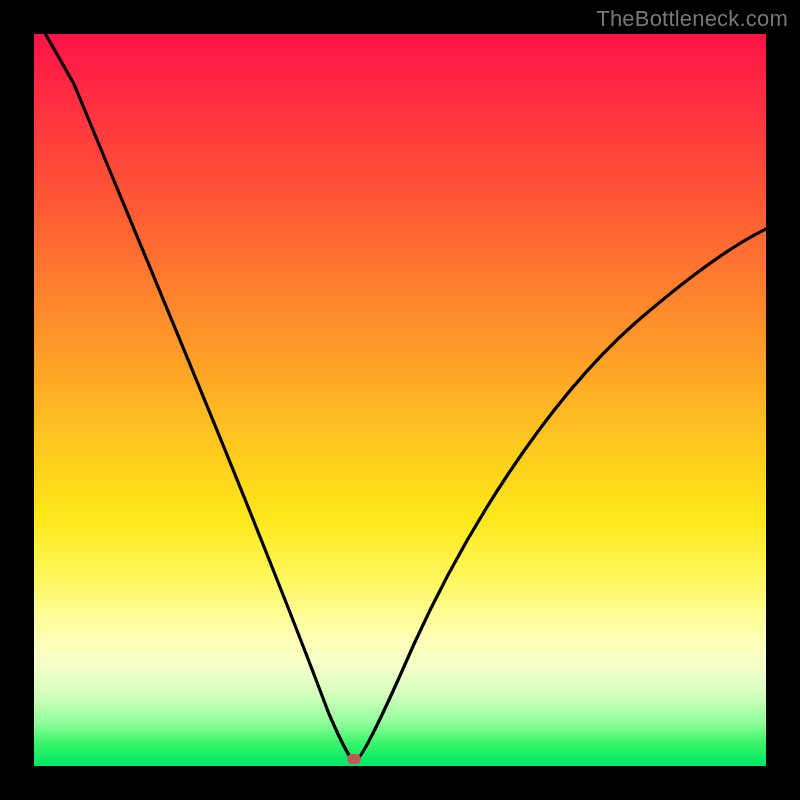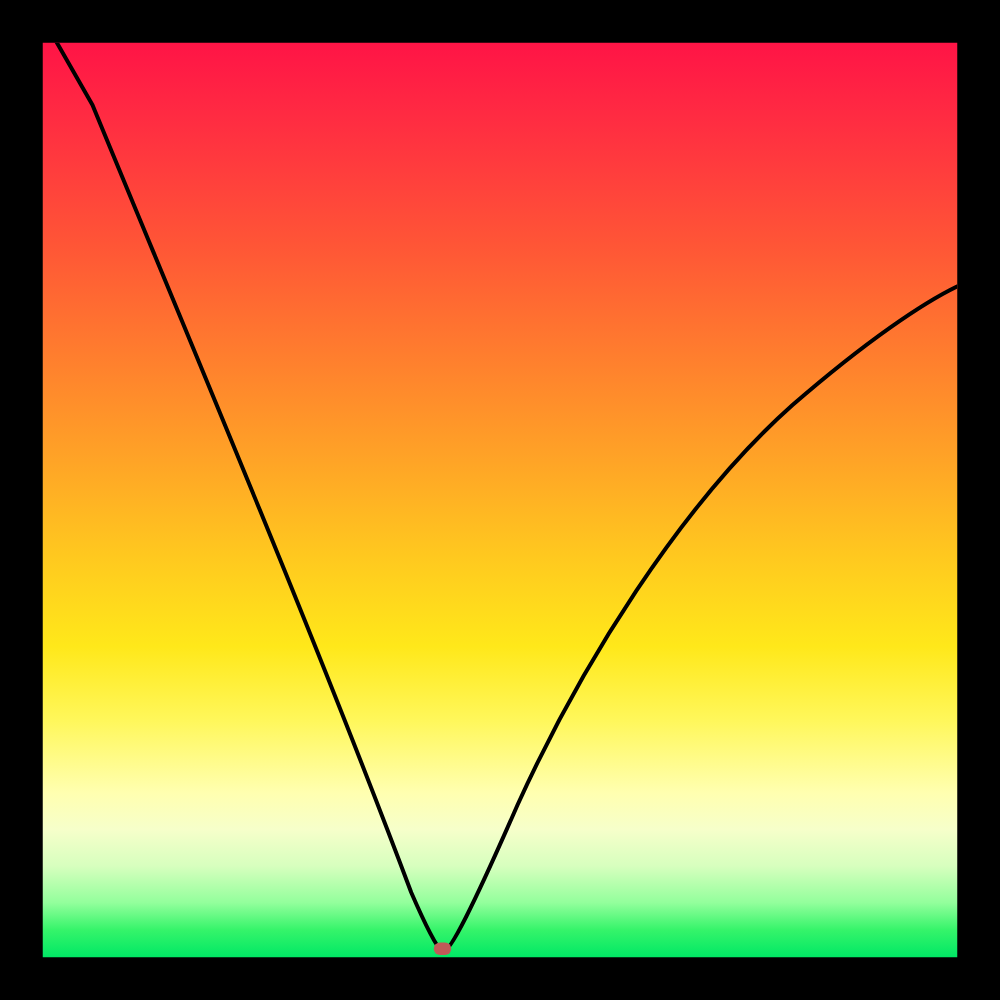--- a/index.html
+++ b/index.html
@@ -94,14 +94,15 @@
         C 308 710, 316 724, 320 728
         C 326 728, 345 690, 380 610
         C 430 500, 510 370, 600 290
         C 660 238, 705 208, 732 195
       " fill="none" stroke="#000000" stroke-width="3.2" stroke-linecap="round" stroke-linejoin="round"></path>
     </svg>
 
     <div class="dot" style="left:320px; top:725px;"></div>
   </div>
 
+  <div class="watermark">TheBottleneck.com</div>
 
 </div>
 
 </body></html>

